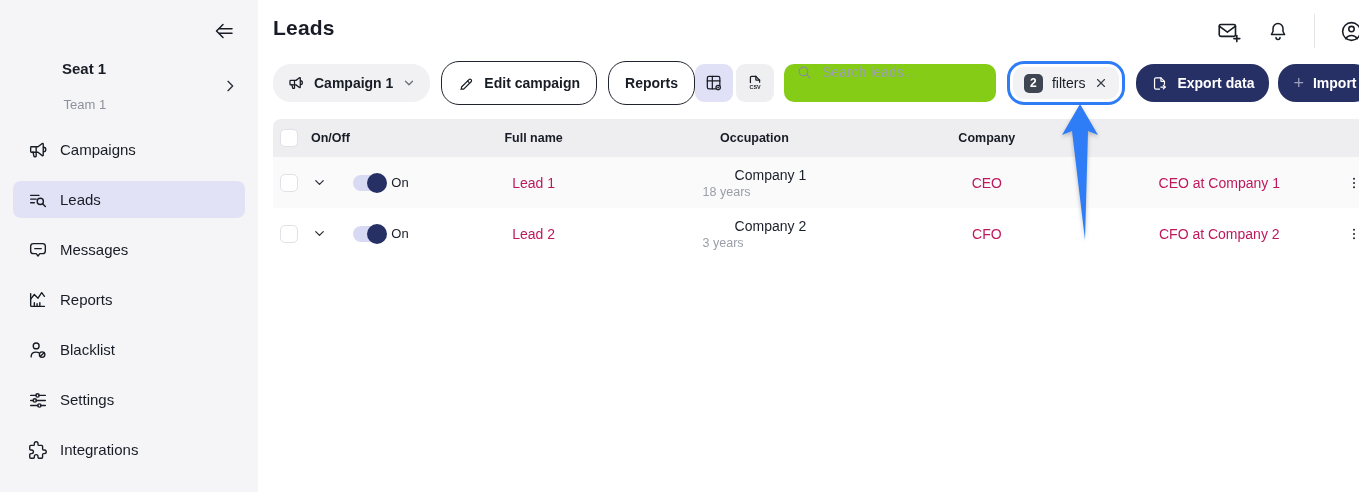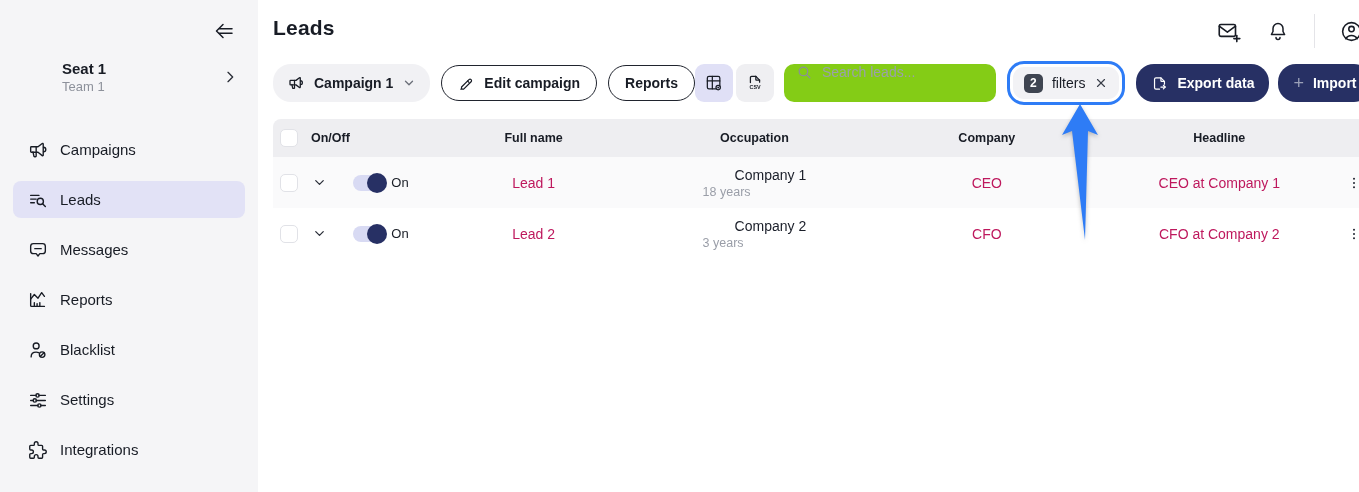--- a/index.html
+++ b/index.html
@@ -21,41 +21,41 @@
     --badge:#3f4551;
   }
   *{box-sizing:border-box;margin:0;padding:0;font-family:"Liberation Sans","DejaVu Sans",sans-serif;}
   html,body{width:1359px;height:492px;overflow:hidden;background:#fff;}
   .app{display:flex;width:1359px;height:492px;position:relative;}
 
   
   .sidebar{width:258px;height:100%;background:var(--sidebar-bg);position:relative;flex-shrink:0;}
   .collapse-btn{position:absolute;top:19px;right:22px;width:24px;height:24px;cursor:pointer;}
   .account{position:absolute;top:60px;left:0;right:0;padding:0 20px 0 62px;display:flex;align-items:center;cursor:pointer;}
-  .account-texts{display:flex;flex-direction:column;gap:2px;}
+  .account-texts{display:flex;flex-direction:column;gap:20px;text-align:right;}
   .account-name{font-size:15px;font-weight:700;color:var(--ink);}
   .account-team{font-size:13px;color:var(--gray-text);}
   .account-chevron{margin-left:auto;}
   .nav{position:absolute;top:131px;left:13px;right:13px;display:flex;flex-direction:column;gap:13px;}
   .nav-item{display:flex;align-items:center;gap:11px;height:37px;padding:0 14px;border-radius:8px;cursor:pointer;}
   .nav-item.active{background:var(--active-bg);}
   .nav-label{font-size:15px;font-weight:500;color:var(--ink);}
 
   
   .main{flex:1;position:relative;background:#fff;padding:0 12px 0 15px;}
   .page-title{margin-top:16px;font-size:21px;font-weight:700;color:var(--ink);letter-spacing:.2px;}
   .top-icons{position:absolute;top:18px;right:20px;display:flex;align-items:center;gap:24px;height:26px;}
   .top-divider{width:1px;height:34px;background:#e4e4e8;margin:0 0 0 0;}
 
   
   .toolbar{margin-top:21px;display:flex;align-items:center;}
   .tb-left{display:flex;align-items:center;gap:11px;}
   .btn{display:flex;align-items:center;gap:9px;height:38px;border-radius:18px;font-size:14px;font-weight:600;color:var(--ink);cursor:pointer;white-space:nowrap;}
   .btn-campaign{background:var(--pill-bg);padding:0 14px;}
-  .btn-outline{background:#fff;border:1.5px solid #20242e;padding:16px 16px;height:36px;}
+  .btn-outline{background:#fff;border:1.5px solid #20242e;padding:16px 16px;height:44px;}
   .tb-right{margin-left:auto;display:flex;align-items:center;gap:9px;}
   .seg-group{display:flex;gap:3px;margin-right:1px;}
   .seg{width:38px;height:38px;border-radius:9px;display:flex;align-items:center;justify-content:center;cursor:pointer;}
   .seg.active{background:var(--seg-active);}
   .seg.idle{background:var(--seg-idle);}
   .search{display:flex;align-items:flex-start;gap:9px;width:212px;height:38px;border-radius:10px;background:#84cc16;padding:0 12px;}
   .search input{border:none;outline:none;background:transparent;font-size:14px;color:var(--ink);width:100%;}
   .search input::placeholder{color:#9aa0ab;}
   .filters-ring{border:3.5px solid var(--accent);border-radius:17px;padding:3px;background:#fff;margin:0 2px;}
   .filters-chip{display:flex;align-items:center;gap:9px;height:32px;background:var(--chip-bg);border-radius:11px;padding:0 11px;cursor:pointer;}
@@ -330,21 +330,20 @@
 
     <div class="table">
       <div class="trow head">
         <div class="cell-check">
             <span class="checkbox"></span>
           </div>
         <div class="col-head onoff">On/Off</div>
         <div class="col-head">Full name</div>
         <div class="col-head">Occupation</div>
         <div class="col-head">Company</div>
-        <div class="col-head">Headline</div>
         <div></div>
       </div>
 
       <div class="trow r0">
         <div class="cell-check">
             <span class="checkbox"></span>
           </div>
         <div class="cell-chevron">
           <span>
             <svg class="ic" width="15" height="15" viewBox="0 0 24 24" fill="none" stroke="#2a2e38" stroke-width="2" stroke-linecap="round" stroke-linejoin="round">

